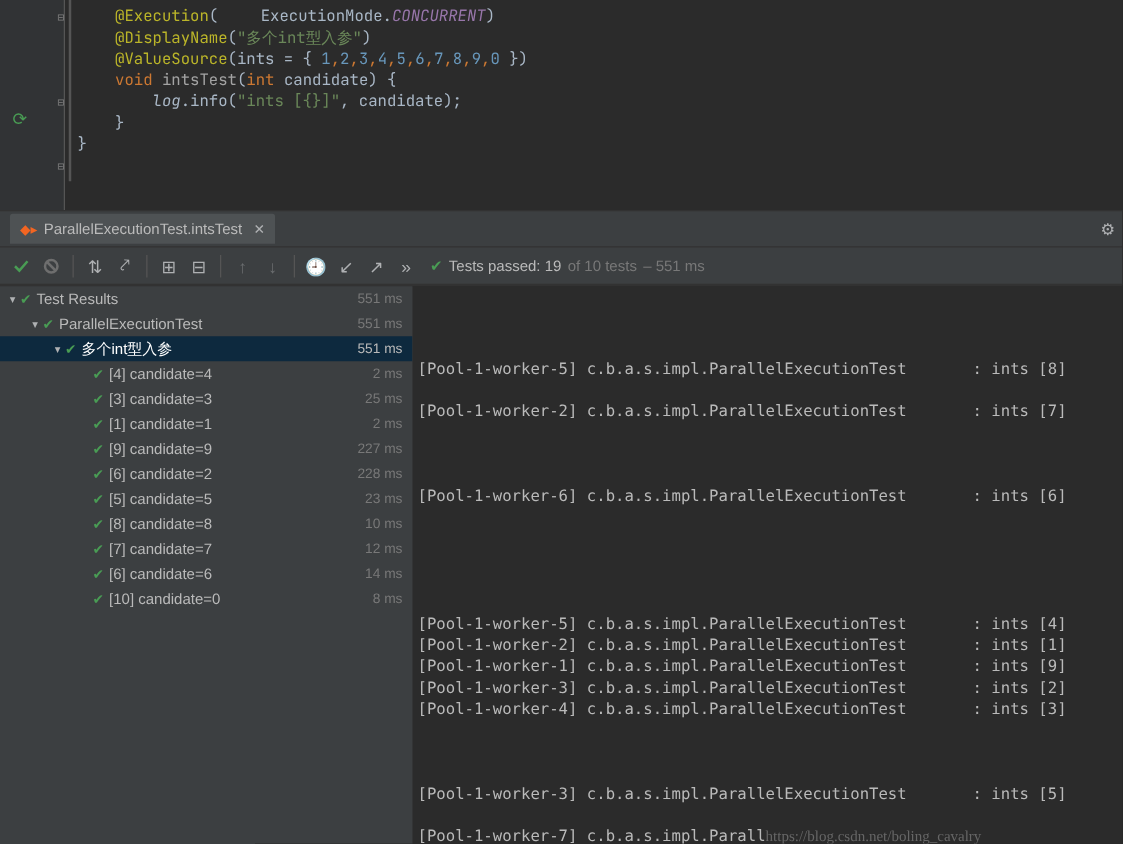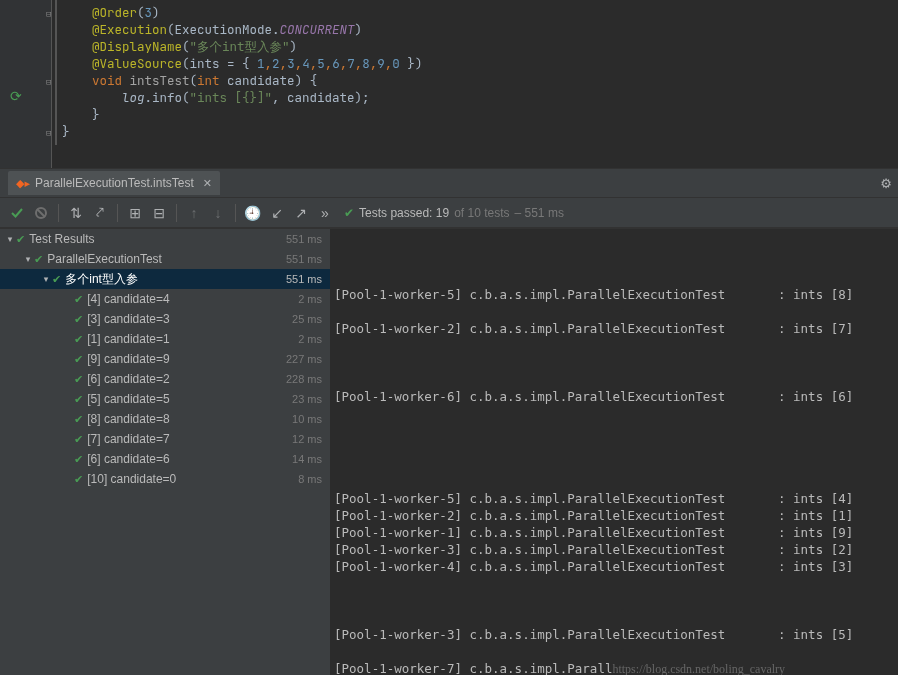--- a/index.html
+++ b/index.html
@@ -50,21 +50,21 @@
       height: 145px;
       background: #555;
     }
     .code-lines {
       padding-left: 62px;
     }
     .code-line { white-space: pre; }
     .c-anno { color: #bbb529; }
     .c-paren { color: #a9b7c6; }
     .c-num { color: #6897bb; }
-    .c-class { color: #a9b7c6; }
+    .c-class { color: #a9b7c6; margin-left: 34px; }
     .c-enum { color: #9876aa; font-style: italic; }
     .c-str { color: #6a8759; }
     .c-key { color: #cc7832; }
     .c-method { color: #a3a3a3; }
     .c-param { color: #a9b7c6; }
     .c-ident { color: #a9b7c6; }
     .c-log { font-style: italic; }
 
     .tab-bar {
       height: 30px;
@@ -194,21 +194,20 @@
 
 <div class="code-area">
   <div class="gutter">
     <span class="gutter-icon" style="top:88px;left:10px;color:#499c54">⟳</span>
     <span class="gutter-fold" style="top:6px">⊟</span>
     <span class="gutter-fold" style="top:74px">⊟</span>
     <span class="gutter-fold" style="top:125px">⊟</span>
   </div>
   <div class="gutter-bar"></div>
   <div class="code-lines">
-    <div class="code-line">    <span class="c-anno">@Order</span><span class="c-paren">(</span><span class="c-num">3</span><span class="c-paren">)</span></div>
     <div class="code-line">    <span class="c-anno">@Execution</span><span class="c-paren">(</span><span class="c-class">ExecutionMode</span><span class="c-paren">.</span><span class="c-enum">CONCURRENT</span><span class="c-paren">)</span></div>
     <div class="code-line">    <span class="c-anno">@DisplayName</span><span class="c-paren">(</span><span class="c-str">"多个int型入参"</span><span class="c-paren">)</span></div>
     <div class="code-line">    <span class="c-anno">@ValueSource</span><span class="c-paren">(</span><span class="c-ident">ints = { </span><span id="vs-values"><span class="c-num">1</span><span class="c-key">,</span><span class="c-num">2</span><span class="c-key">,</span><span class="c-num">3</span><span class="c-key">,</span><span class="c-num">4</span><span class="c-key">,</span><span class="c-num">5</span><span class="c-key">,</span><span class="c-num">6</span><span class="c-key">,</span><span class="c-num">7</span><span class="c-key">,</span><span class="c-num">8</span><span class="c-key">,</span><span class="c-num">9</span><span class="c-key">,</span><span class="c-num">0</span></span><span class="c-ident"> }</span><span class="c-paren">)</span></div>
     <div class="code-line">    <span class="c-key">void</span> <span class="c-method">intsTest</span><span class="c-paren">(</span><span class="c-key">int</span> <span class="c-param">candidate</span><span class="c-paren">) {</span></div>
     <div class="code-line">        <span class="c-ident c-log">log</span><span class="c-ident">.info(</span><span class="c-str">"ints [{}]"</span><span class="c-paren">, </span><span class="c-ident">candidate</span><span class="c-paren">);</span></div>
     <div class="code-line">    <span class="c-paren">}</span></div>
     <div class="code-line"><span class="c-paren">}</span></div>
   </div>
 </div>
 

